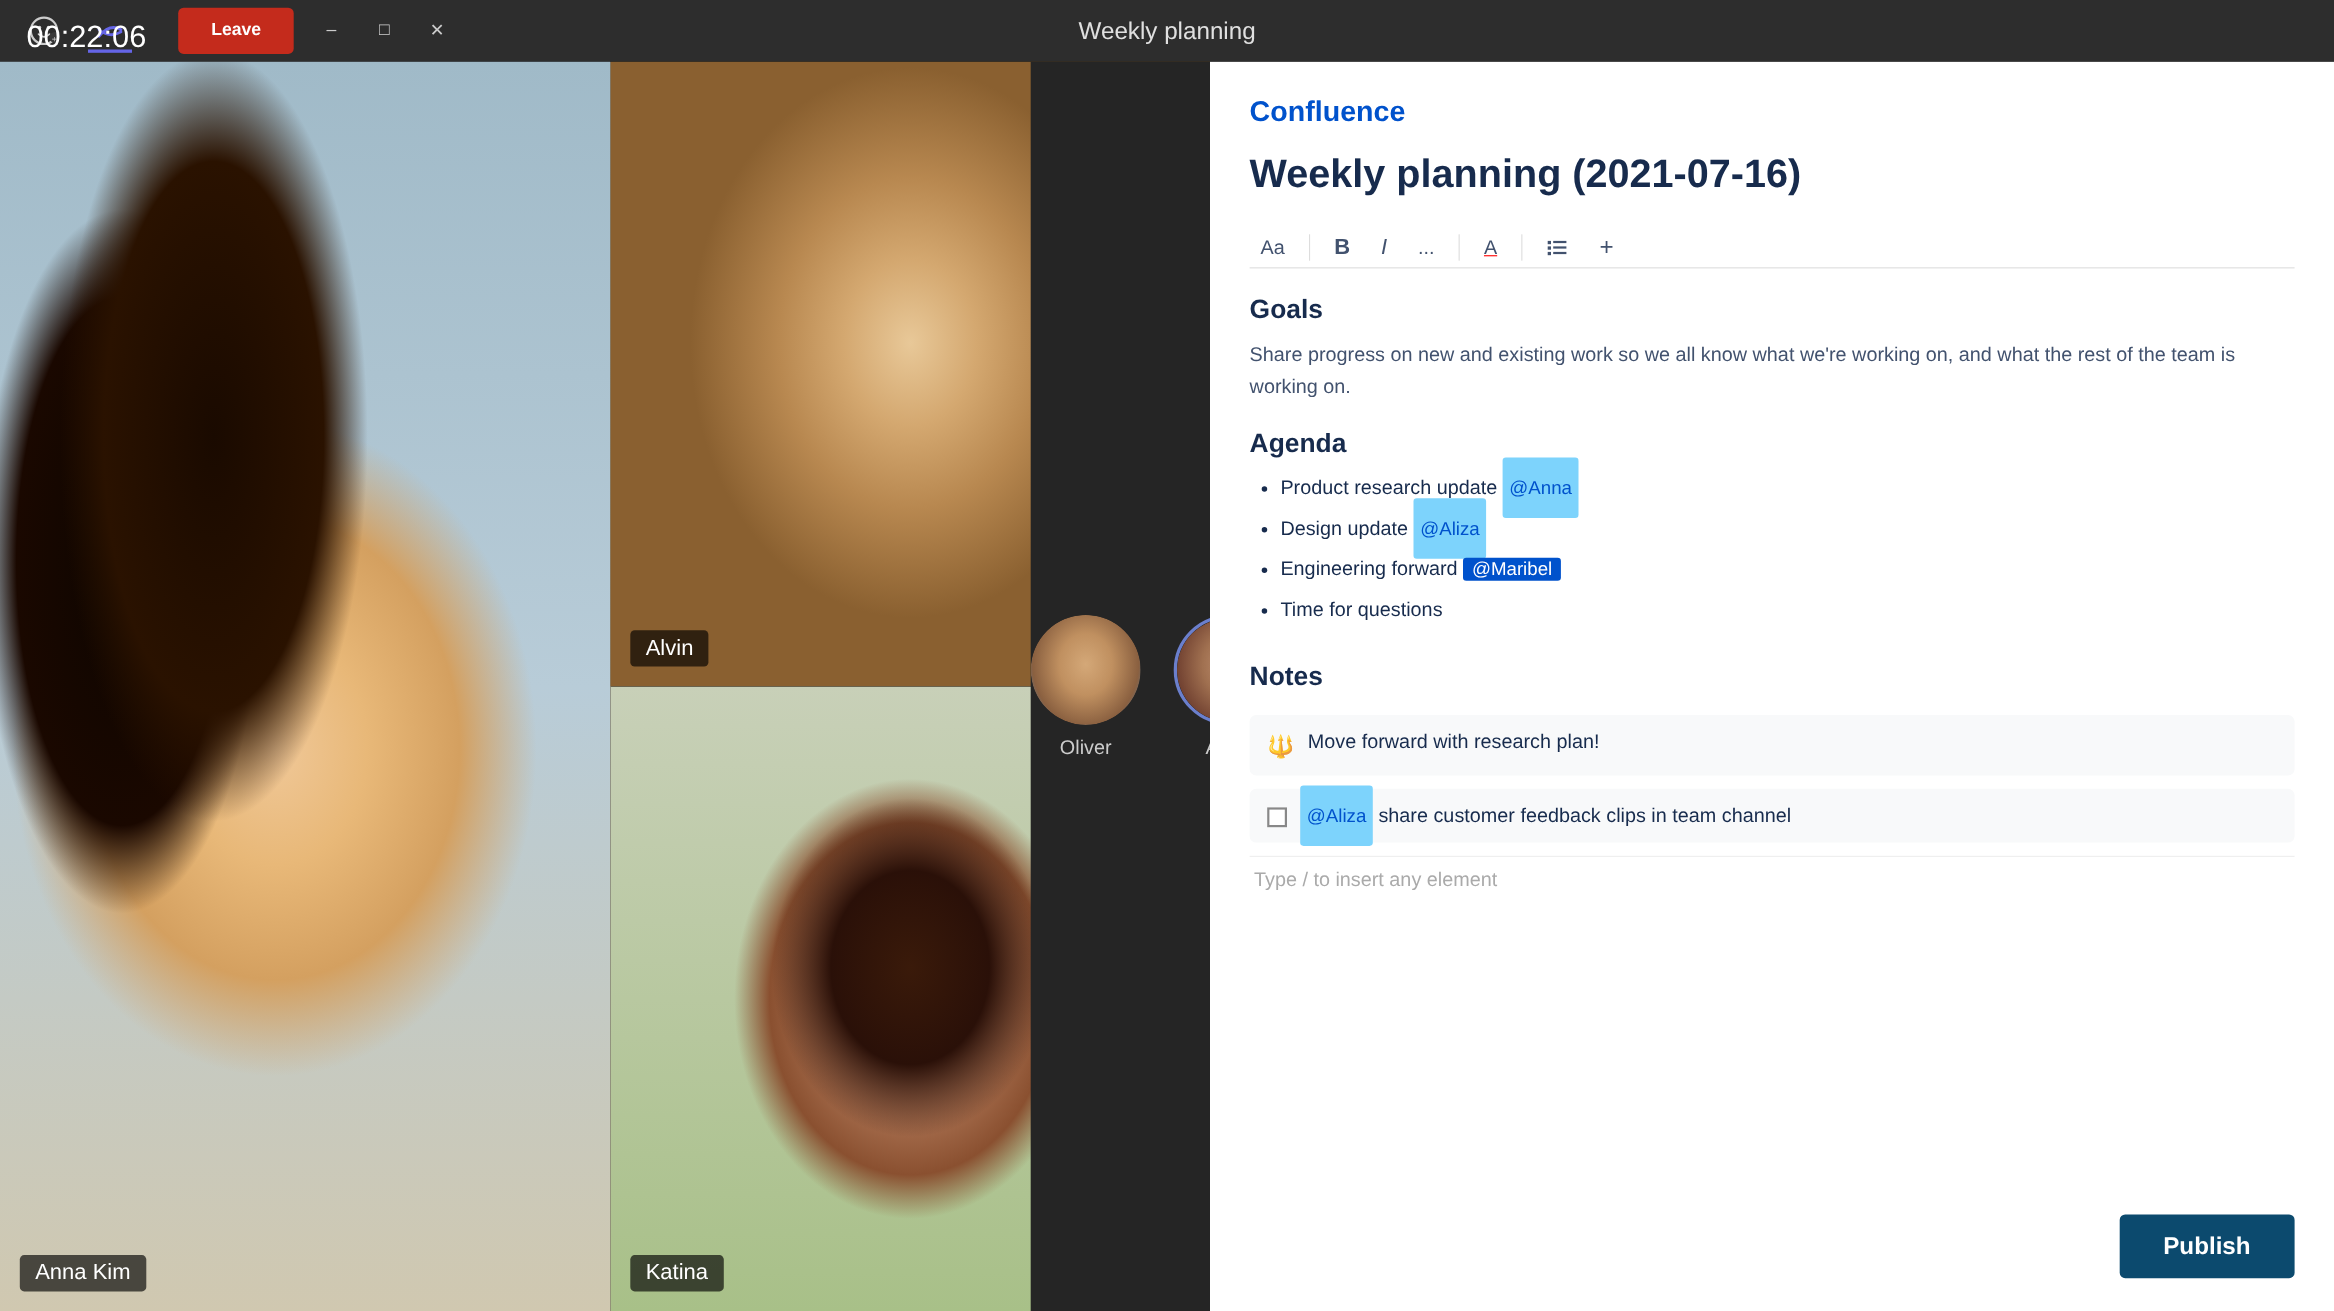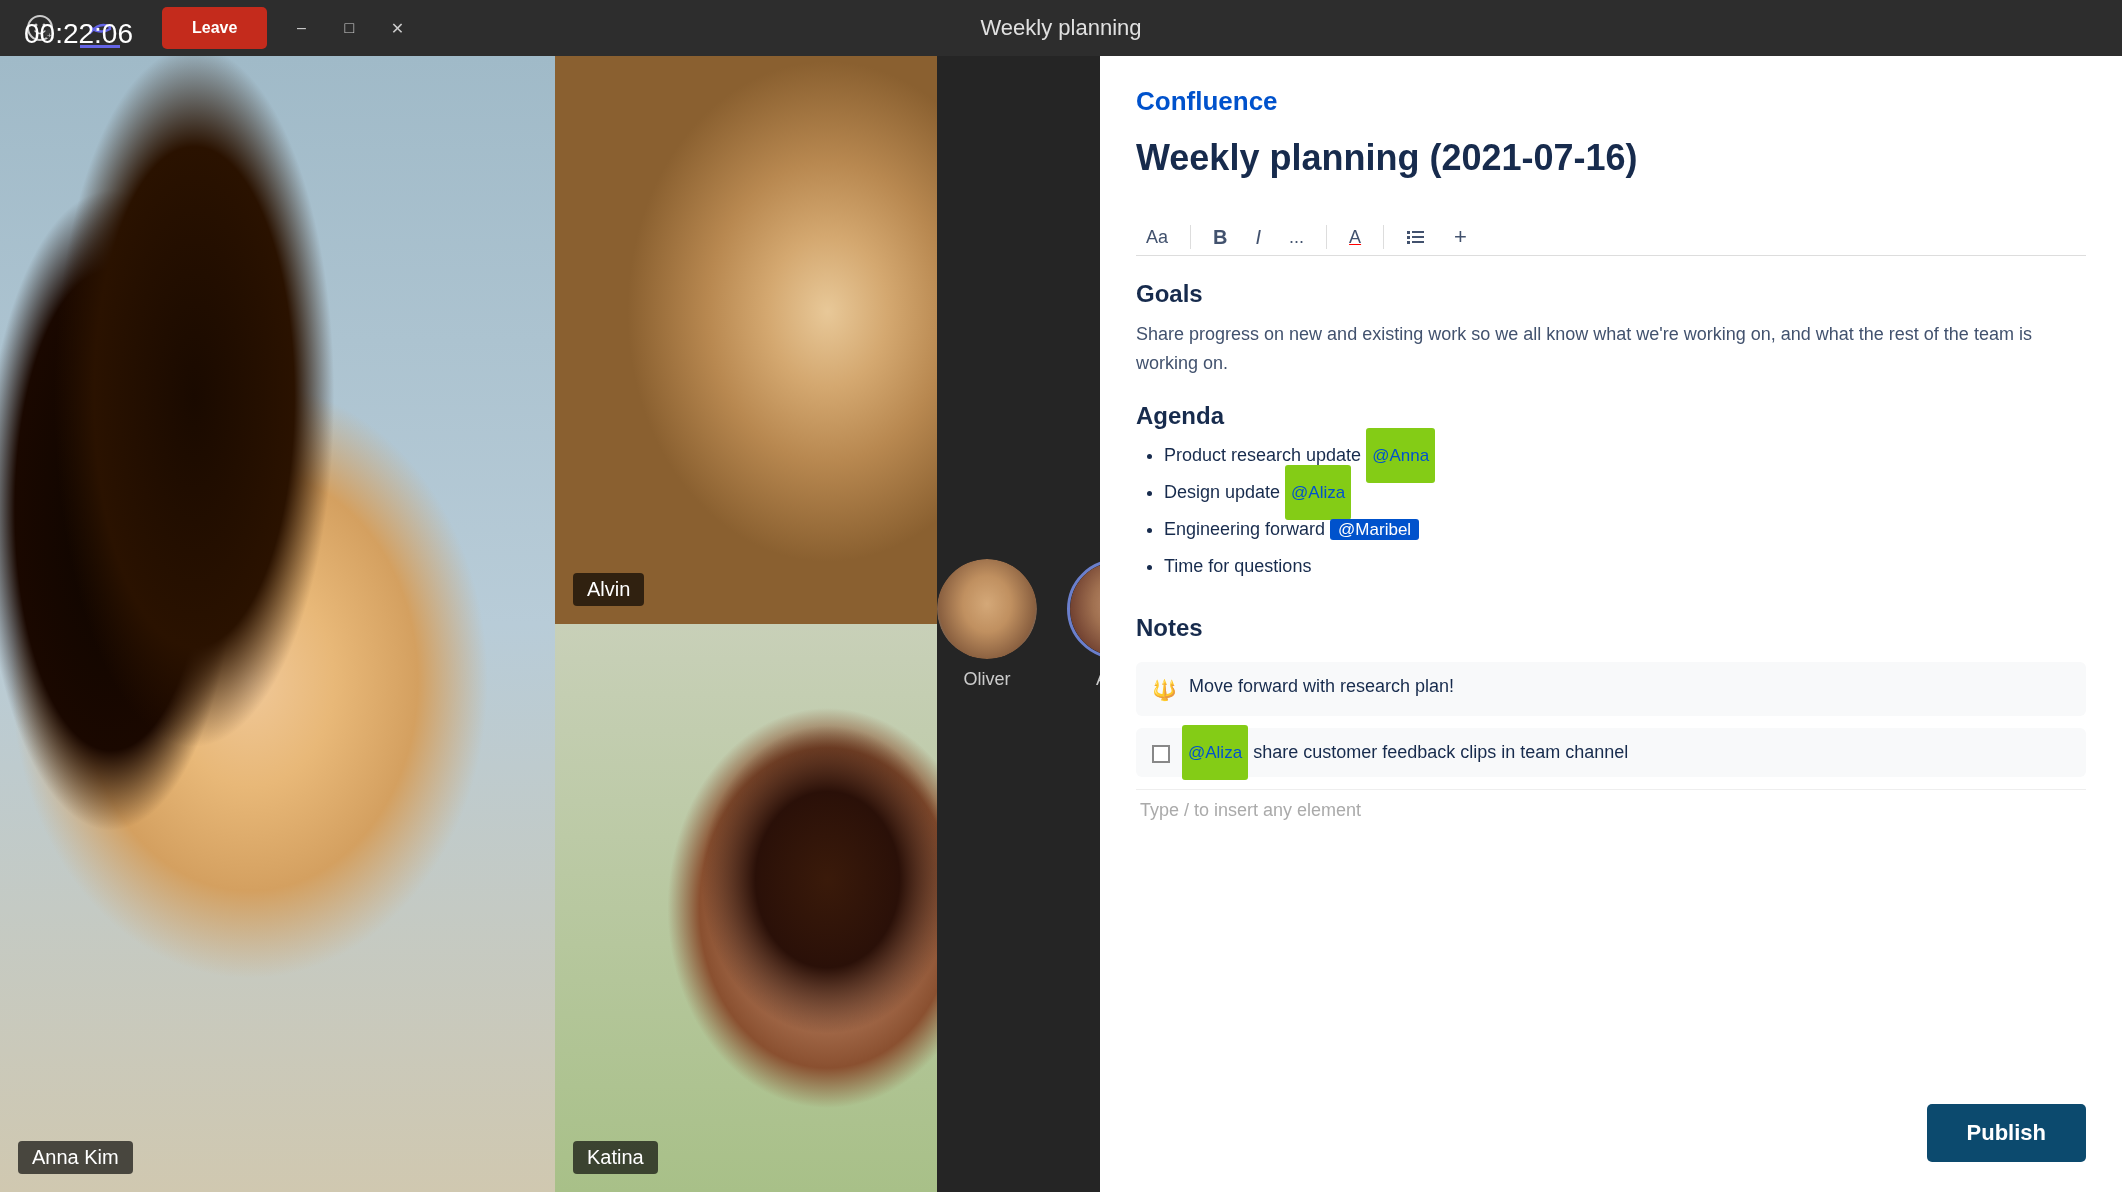--- a/index.html
+++ b/index.html
@@ -211,21 +211,21 @@
     .confluence-header {
       font-size: 26px;
       font-weight: 700;
       color: #0052cc;
       margin-bottom: 20px;
     }
     .confluence-title {
       font-size: 36px;
       font-weight: 700;
       color: #172b4d;
-      margin-bottom: 40px;
+      margin-bottom: 28px;
     }
 
     
     .editor-toolbar {
       display: flex;
       align-items: center;
       gap: 8px;
       margin-bottom: 24px;
       border-bottom: 1px solid #ddd;
     }
@@ -265,21 +265,21 @@
       padding-left: 28px;
       margin-bottom: 24px;
     }
     .agenda-list li {
       font-size: 18px;
       color: #172b4d;
       margin-bottom: 10px;
       line-height: 1.5;
     }
     .mention-tag {
-      background: #84cc16;
+      background: #7dd3fc;
       color: #0052cc;
       border-radius: 3px;
       padding: 18px 6px;
       font-size: 17px;
     }
     .mention-tag-highlight {
       background: #0052cc;
       color: #fff;
       border-radius: 3px;
       padding: 1px 8px;

